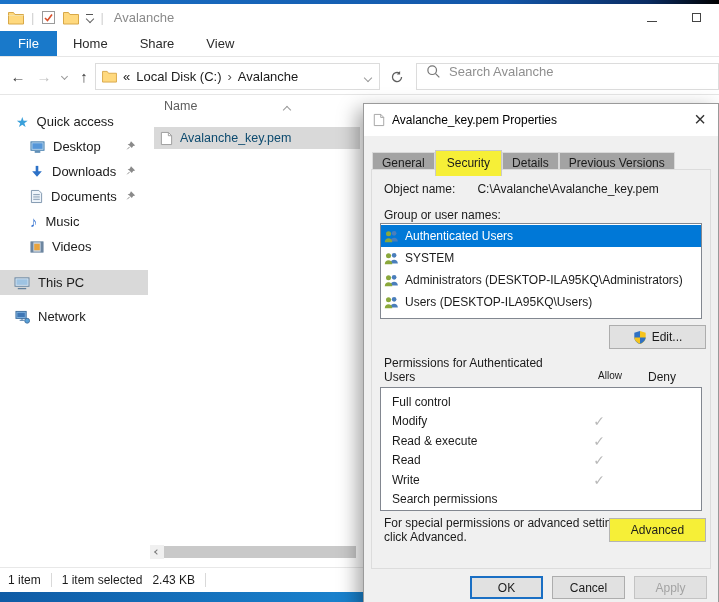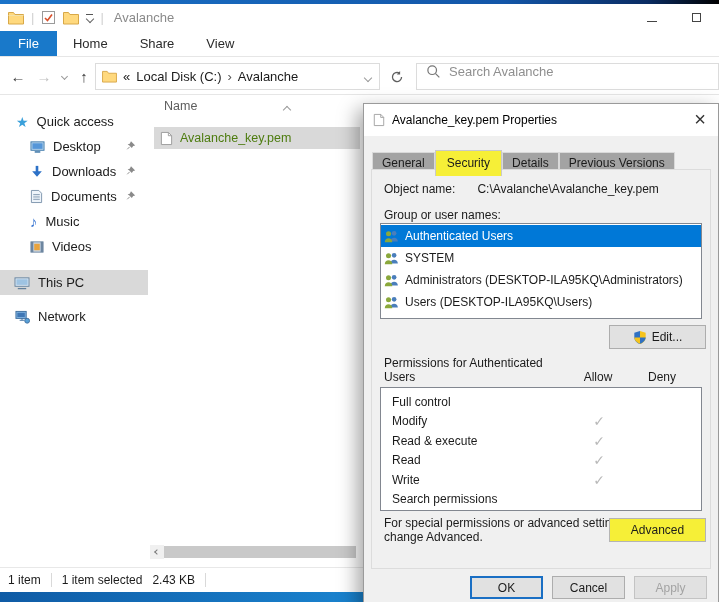--- a/index.html
+++ b/index.html
@@ -50,21 +50,21 @@
   .side-item{position:relative;height:25px;display:flex;align-items:center;gap:8px;font-size:13px;color:#1b1b1b;padding-left:30px;}
   .side-item.root{padding-left:16px;}
   .side-item.pc{padding-left:14px;margin-top:11px;background:#d9d9d9;width:148px;}
   .side-item.net{padding-left:14px;margin-top:9px;}
   .pin{position:absolute;right:12px;top:6px;}
 
   .filelist{position:absolute;left:148px;top:0;right:0;height:100%;}
   .col-header{position:absolute;left:16px;top:4px;font-size:12.5px;color:#5e5e5e;}
   .sort-chev{position:absolute;left:136px;top:4px;}
   .file-row{position:absolute;left:6px;top:32px;width:206px;height:22px;background:#d9d9d9;
-    display:flex;align-items:center;gap:7px;padding-left:6px;font-size:12.5px;color:#4d7c0f;}
+    display:flex;align-items:center;gap:7px;padding-left:6px;font-size:12.5px;color:#0c4a6e;}
   .hscroll{position:absolute;left:2px;bottom:8px;height:14px;display:flex;align-items:center;}
   .hscroll .arrow{width:14px;height:14px;display:flex;align-items:center;justify-content:center;background:#f0f0f0;}
   .hscroll .thumb{width:192px;height:12px;background:#c9c9c9;}
 
   
   .statusbar{position:absolute;left:0;top:567px;width:719px;height:25px;background:#fff;border-top:1px solid #e8e8e8;
     display:flex;align-items:center;font-size:12px;color:#1b1b1b;gap:10px;padding-left:8px;}
   .sb-div{width:1px;height:14px;background:#d9d9d9;}
 
   
@@ -87,21 +87,21 @@
   .grouplabel{position:absolute;left:12px;top:38px;font-size:12px;color:#1b1b1b;}
   .userlist{position:absolute;left:8px;right:8px;top:53px;height:96px;background:#fff;border:1px solid #828790;padding-top:1px;}
   .user-row{height:22px;display:flex;align-items:center;gap:6px;padding-left:3px;font-size:12px;color:#1b1b1b;}
   .user-row.selected{background:#0078d7;color:#fff;}
 
   .edit-hint{position:absolute;left:12px;top:164px;font-size:12px;color:#1b1b1b;}
   .btn{display:flex;align-items:center;justify-content:center;gap:5px;background:#e1e1e1;border:1px solid #adadad;font-size:12px;color:#1b1b1b;}
   .edit-btn{position:absolute;right:4px;top:155px;width:97px;height:24px;}
   .perm-hd1{position:absolute;left:12px;top:186px;font-size:12px;color:#1b1b1b;}
   .perm-hd2{position:absolute;left:12px;top:200px;font-size:12px;color:#1b1b1b;}
-  .allow-hd{position:absolute;left:202px;top:200px;width:48px;text-align:center;font-size:12px;color:#1b1b1b;}
+  .allow-hd{position:absolute;left:214px;top:200px;width:48px;text-align:center;font-size:10px;color:#1b1b1b;}
   .deny-hd{position:absolute;left:266px;top:200px;width:48px;text-align:center;font-size:12px;color:#1b1b1b;}
   .permlist{position:absolute;left:8px;right:8px;top:217px;height:124px;background:#fff;border:1px solid #828790;padding-top:5px;}
   .perm-row{position:relative;height:19.4px;font-size:12px;color:#1b1b1b;}
   .perm-name{position:absolute;left:11px;top:2px;}
   .perm-allow{position:absolute;left:194px;top:1px;width:48px;text-align:center;color:#b9b9b9;font-size:14px;font-weight:bold;}
   .perm-deny{position:absolute;left:258px;top:1px;width:48px;text-align:center;color:#b9b9b9;font-size:14px;font-weight:bold;}
   .adv-hint1{position:absolute;left:12px;top:346px;font-size:12px;color:#1b1b1b;}
   .adv-hint2{position:absolute;left:12px;top:360px;font-size:12px;color:#1b1b1b;}
   .adv-btn{position:absolute;right:4px;top:348px;width:97px;height:24px;background:#f6ef37;border:1px solid #b4b4b4;}
 
@@ -438,21 +438,21 @@
           <span class="perm-deny"></span>
         </div>
         <div class="perm-row">
           <span class="perm-name">Search permissions</span>
           <span class="perm-allow"></span>
           <span class="perm-deny"></span>
         </div>
       </div>
 
       <div class="adv-hint1">For special permissions or advanced settings,</div>
-      <div class="adv-hint2">change Advanced.</div>
+      <div class="adv-hint2">click Advanced.</div>
       <div class="btn adv-btn">
         <span>Advanced</span>
       </div>
     </div>
 
     <div class="dlg-buttons">
       <div class="btn ok">
           <span>OK</span>
         </div>
       <div class="btn">

